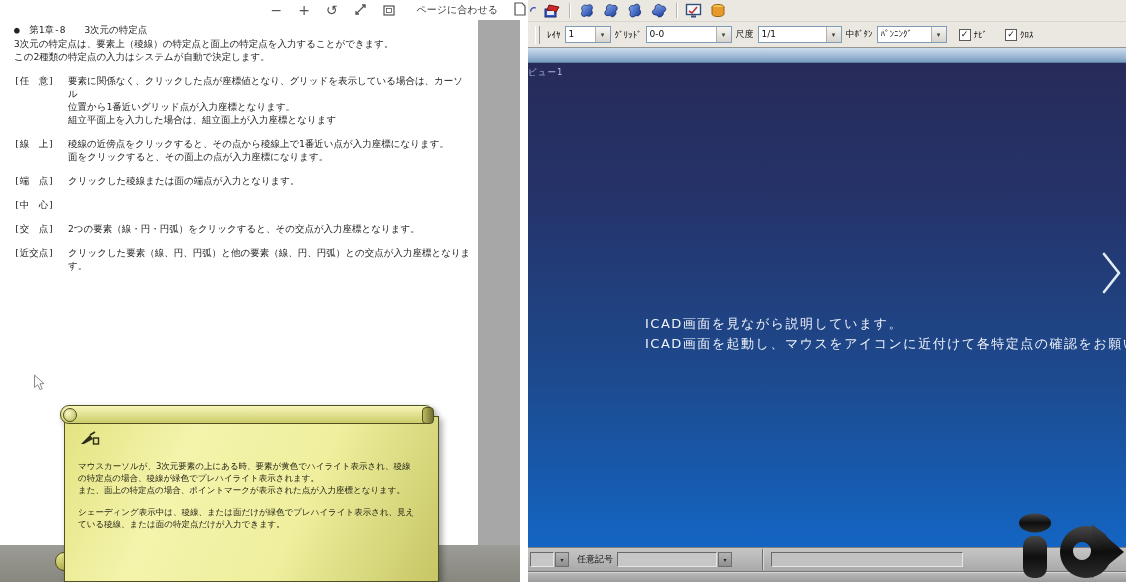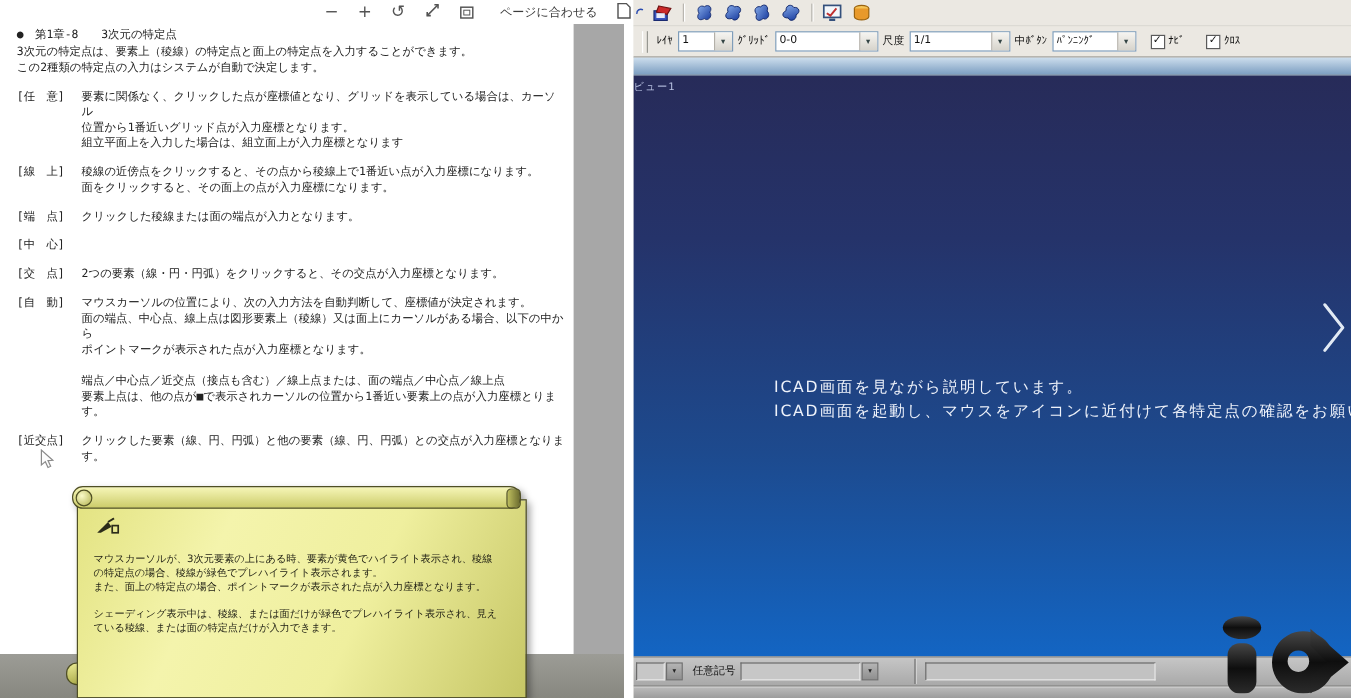--- a/index.html
+++ b/index.html
@@ -150,29 +150,20 @@
 
           <div class="entry">
             <span class="elabel">[中　心]</span>
           </div>
 
           <div class="entry">
             <span class="elabel">[交　点]</span>
             <span class="etext">2つの要素（線・円・円弧）をクリックすると、その交点が入力座標となります。</span>
           </div>
 
-          <div class="entry">
-            <span class="elabel">[自　動]</span>
-            <span class="etext">マウスカーソルの位置により、次の入力方法を自動判断して、座標値が決定されます。
-面の端点、中心点、線上点は図形要素上（稜線）又は面上にカーソルがある場合、以下の中から
-ポイントマークが表示された点が入力座標となります。
-
-端点／中心点／近交点（接点も含む）／線上点または、面の端点／中心点／線上点
-要素上点は、他の点が■で表示されカーソルの位置から1番近い要素上の点が入力座標とります。</span>
-          </div>
 
           <div class="entry">
             <span class="elabel">[近交点]</span>
             <span class="etext">クリックした要素（線、円、円弧）と他の要素（線、円、円弧）との交点が入力座標となります。</span>
           </div>
         </div>
     </div>
 
     <div class="note">
       <div class="note-body">

